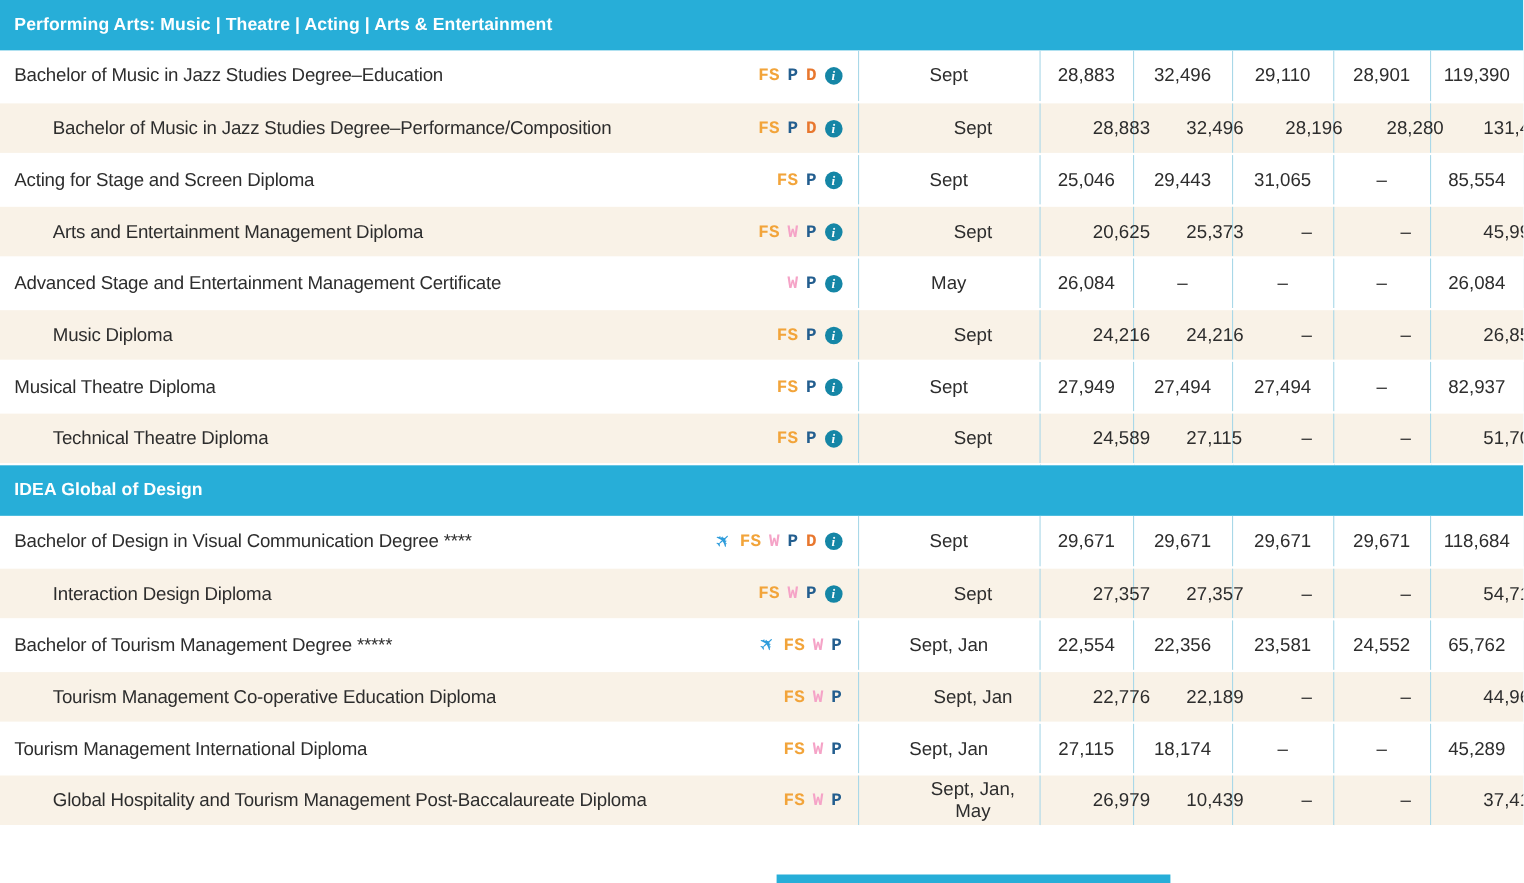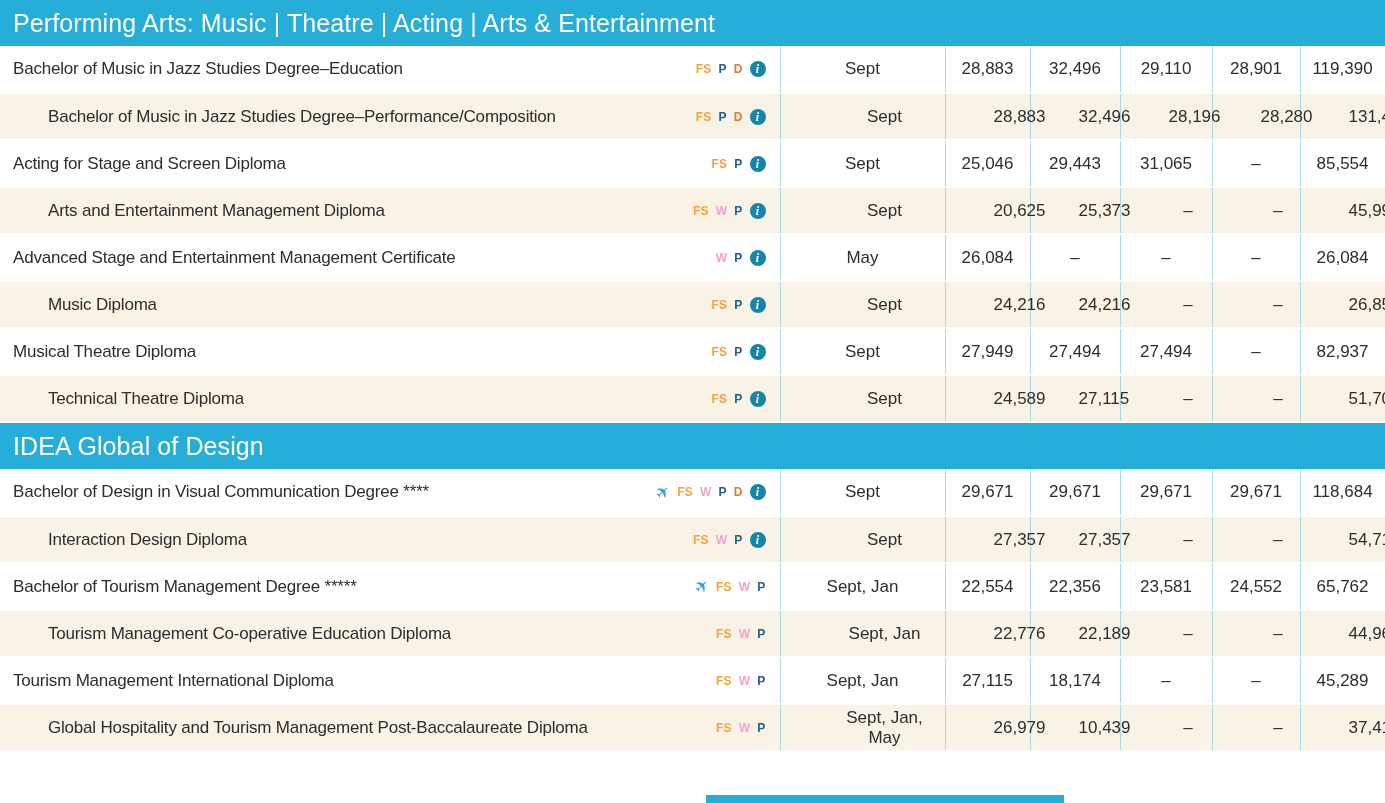--- a/index.html
+++ b/index.html
@@ -1,33 +1,33 @@
 <!DOCTYPE html>
 <html><head>
 <meta charset="utf-8">
 <style>
   html,body{margin:0;padding:0;background:#ffffff;}
   body{font-family:"Liberation Sans","DejaVu Sans",sans-serif;}
   .wrap{position:relative;width:1385px;height:803px;overflow:hidden;background:#ffffff;}
   table.fee-table{border-collapse:collapse;table-layout:fixed;width:1385px;}
   tr.section-row td{
-    background:#27AED8;color:#ffffff;font-weight:normal;font-size:25px;
+    background:#27AED8;color:#ffffff;font-weight:bold;font-size:16px;
     height:46px;padding:0 0 0 13px;letter-spacing:.1px;
   }
   tr.data-row{height:47px;}
   tr.data-row td{
     font-size:17px;color:#2d2d2d;background:#ffffff;
     border-bottom:2px solid #ffffff;
   }
   tr.data-row.alt td{background:#F9F2E7;padding-left:48px;}
   td.program{padding:0 14px 0 13px;}
   .prog-inner{display:flex;justify-content:space-between;gap:10px;}
   .prog-name{letter-spacing:-0.2px;white-space:nowrap;overflow:hidden;}
   .badges{display:flex;align-items:center;gap:7px;flex-shrink:0;}
-  .badge{font-weight:bold;font-size:12px;letter-spacing:.2px;line-height:1;}
+  .badge{font-weight:bold;font-size:16px;letter-spacing:.2px;line-height:1;font-family:Liberation Mono, monospace;}
   .info-icon{
     display:inline-flex;align-items:center;justify-content:center;
     width:16px;height:16px;border-radius:50%;background:#1586A6;color:#ffffff;
     font-family:"Liberation Serif",serif;font-style:italic;font-weight:bold;
     font-size:12px;line-height:1;cursor:pointer;
   }
   .plane-icon{display:inline-block;font-size:17px;line-height:1;transform:rotate(-42deg);font-family:"DejaVu Sans",sans-serif;}
   td.intake,td.fee{text-align:center;padding:0 4px;}
   
   td.program,td.intake,td.fee{border-right:1px solid #A9D8E8;}

